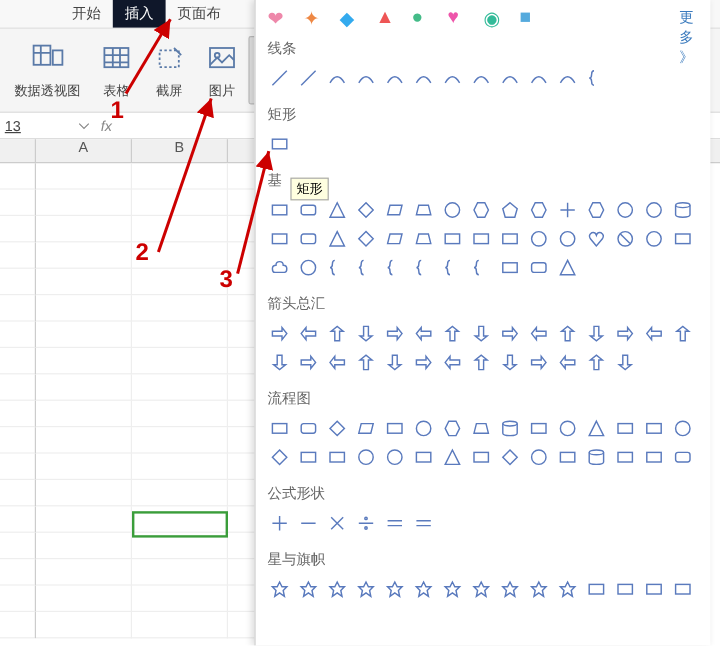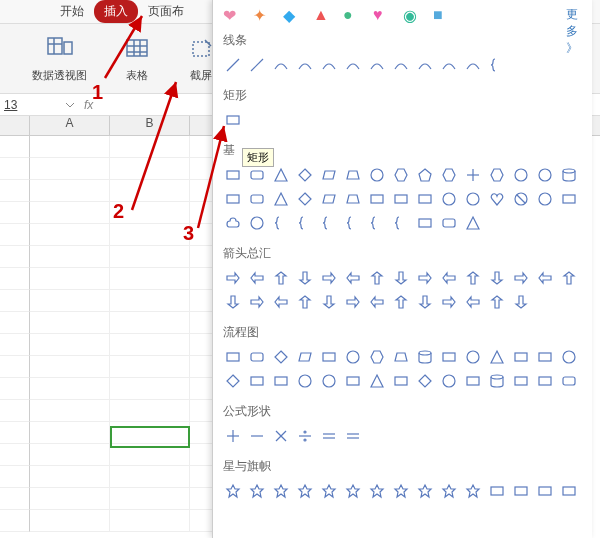--- a/index.html
+++ b/index.html
@@ -1,23 +1,23 @@
 <!DOCTYPE html>
 <html><head>
   <meta charset="utf-8">
   <style>
     * { margin: 0; padding: 0; box-sizing: border-box; }
     body { width: 600px; height: 538px; font-family: "Microsoft YaHei", sans-serif; font-size: 12px; background: #fff; overflow: hidden; position: relative; }
     
     .top-tabs { display: flex; height: 24px; background: #f8f8f8; border-bottom: 1px solid #ddd; padding-left: 50px; }
     .tab { padding: 3px 10px; font-size: 12px; color: #444; font-family: Liberation Serif, serif; }
-    .tab.active { background: #b91c1c; color: #fff; border-radius: 11px; }
+    .tab.active { background: #0f172a; color: #fff; }
     
     .ribbon { display: flex; background: #f5f5f5; height: 70px; padding: 6px 4px; border-bottom: 1px solid #ddd; }
-    .ribbon-item { display: flex; flex-direction: column; align-items: center; padding: 0 8px; font-size: 11px; color: #444; margin-left: 20px; }
+    .ribbon-item { display: flex; flex-direction: column; align-items: center; padding: 0 8px; font-size: 11px; color: #444; }
     .ribbon-icon { height: 36px; display: flex; align-items: center; justify-content: center; color: #5a7aa8; }
     .ribbon-label { font-size: 11px; margin-top: 2px; }
     .shape-btn { background: #e0e0e0; border: 1px solid #bbb; border-radius: 2px; padding: 0 4px; }
     
     .annot-num { position: absolute; color: #c00; font-size: 20px; font-weight: bold; z-index: 100; }
     
     .formula-bar { display: flex; height: 22px; border-bottom: 1px solid #ddd; align-items: center; padding: 0 4px; }
     .cell-ref { width: 60px; font-size: 12px; color: #444; text-decoration: underline; }
     .fx { margin: 0 8px; color: #888; font-style: italic; }
     

